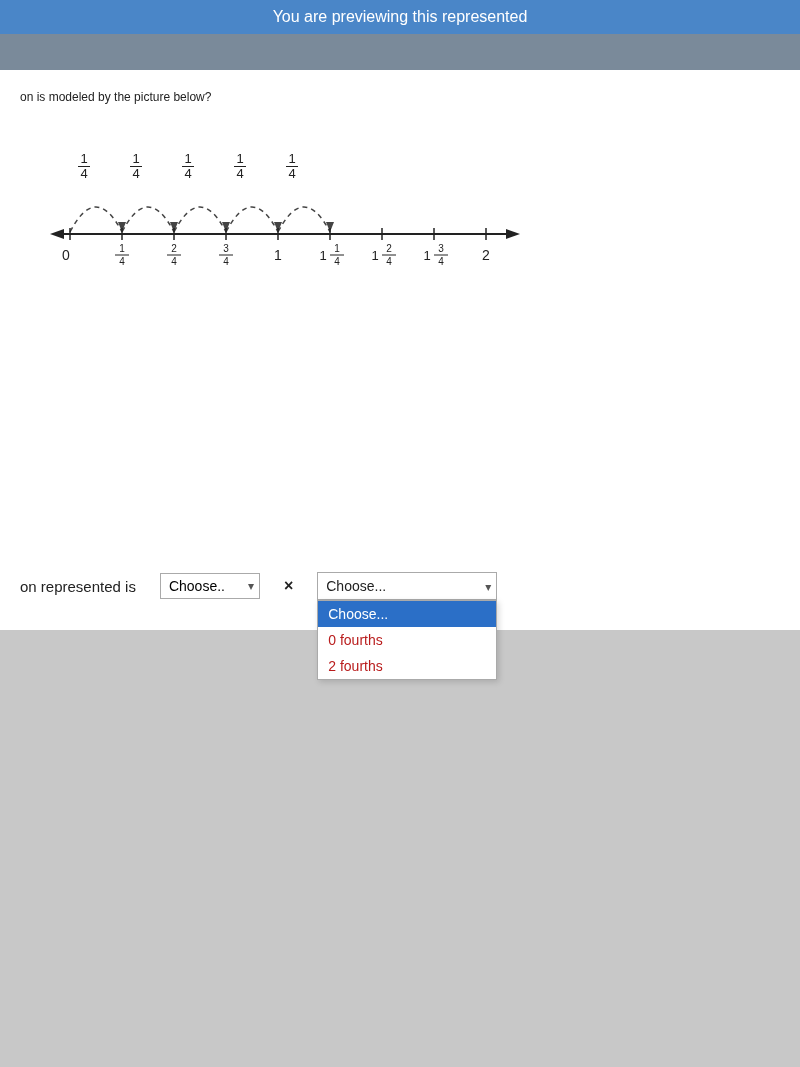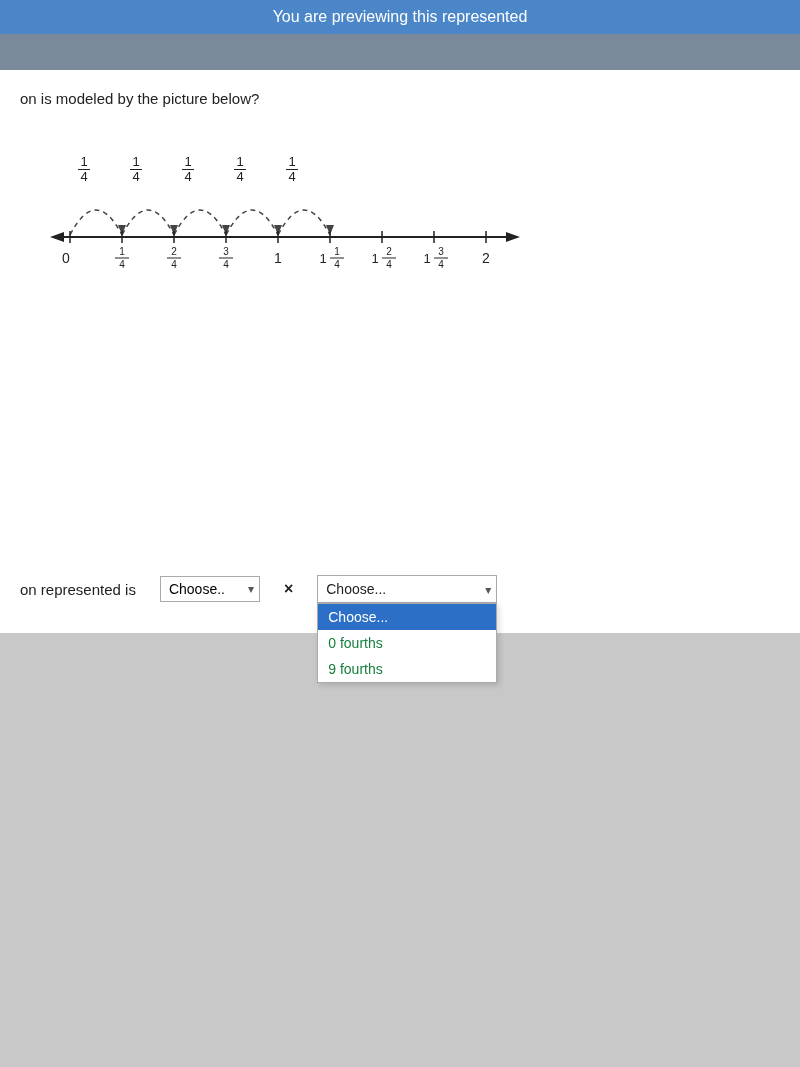--- a/index.html
+++ b/index.html
@@ -34,21 +34,21 @@
 
     
     .main-content {
       background: #ffffff;
       margin: 0;
       padding: 20px 30px 30px 20px;
       position: relative;
     }
 
     .question-text {
-      font-size: 15px;
+      font-size: 12px;
       color: #222;
     }
 
     
     .number-line-container {
       position: relative;
       width: 420px;
       margin-bottom: 30px;
       margin-left: 10px;
     }
@@ -164,21 +164,21 @@
       background: white;
       border: 1px solid #aaa;
       z-index: 100;
       box-shadow: 2px 2px 6px rgba(0,0,0,0.15);
     }
 
     .dropdown-item {
       padding: 5px 10px;
       font-size: 14px;
       cursor: pointer;
-      color: #15803d;
+      color: #b91c1c;
     }
 
     .dropdown-item.highlighted {
       background: #2b6fc7;
       color: white;
     }
 
     
     .rest-content {
       background: #c8c8c8;
@@ -310,20 +310,20 @@
       </select>
     </div>
 
     <span class="multiply-sign">×</span>
 
     <div class="dropdown-open-wrapper">
       <div class="dropdown-trigger">Choose...</div>
       <div class="dropdown-list">
         <div class="dropdown-item highlighted">Choose...</div>
         <div class="dropdown-item">0 fourths</div>
-        <div class="dropdown-item">9 fourths</div>
+        <div class="dropdown-item">2 fourths</div>
       </div>
     </div>
   </div>
 
 </div>
 
 <div class="rest-content"></div>
 
 </body></html>

